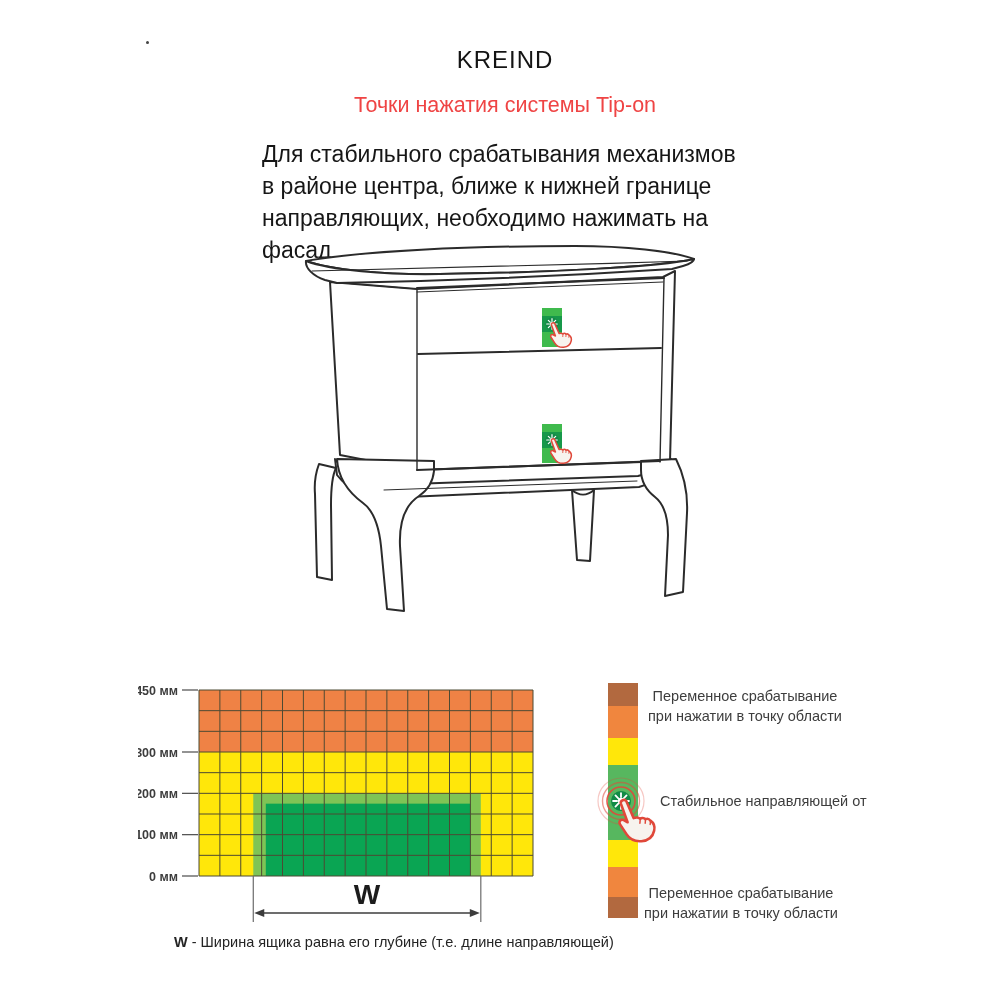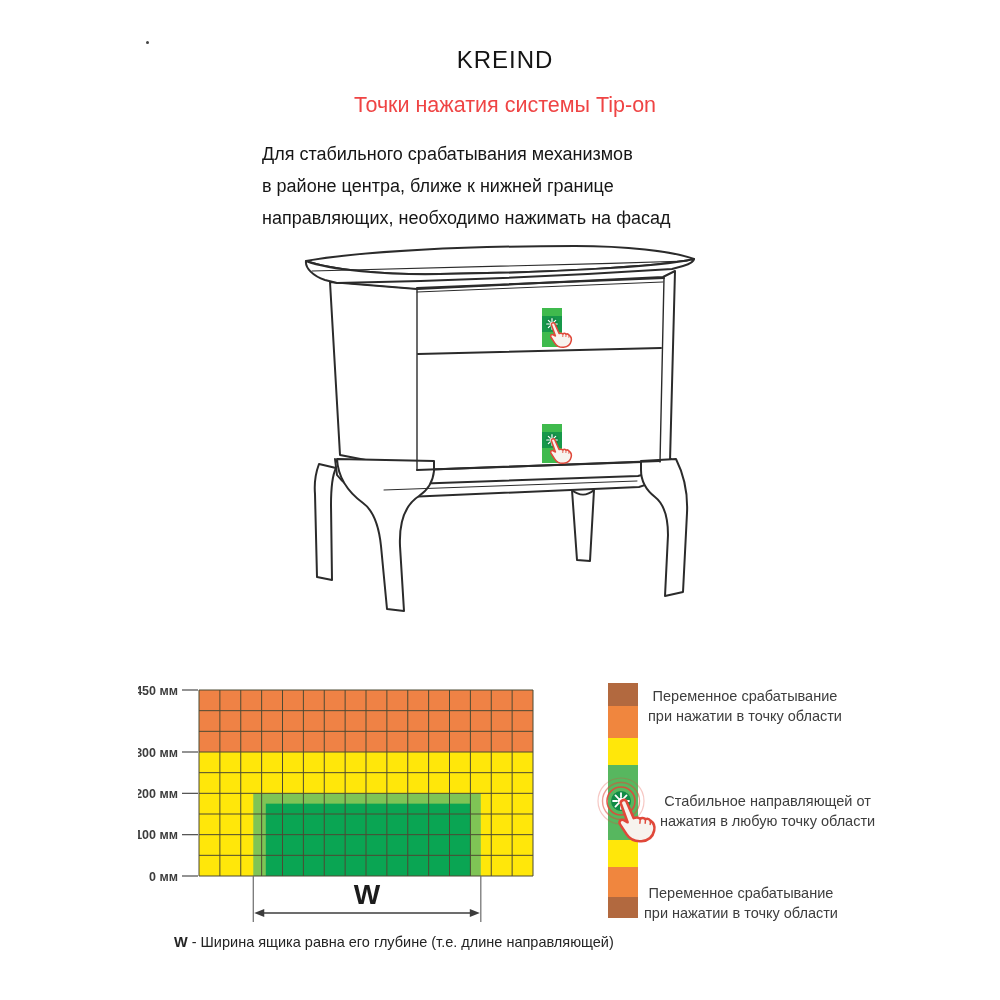--- a/index.html
+++ b/index.html
@@ -6,21 +6,21 @@
   body{
     width:1000px;height:1000px;position:relative;background:#ffffff;
     font-family:"Liberation Sans", sans-serif;color:#1d1d1d;overflow:hidden;
   }
   .abs{position:absolute;}
   
   #header{left:200px;top:46px;width:610px;text-align:center;}
   #brand{font-size:24px;letter-spacing:1px;color:#141414;}
   #subtitle{font-size:21.5px;margin-top:19px;color:#ef4444;}
   
-  #intro{left:262px;top:138px;width:520px;font-size:18px;line-height:32px;color:#161616;}
+  #intro{left:262px;top:138px;width:520px;font-size:23px;line-height:32px;color:#161616;}
   
   #stray-dot{left:146px;top:41px;width:3px;height:3px;background:#444;border-radius:50%;}
   
   #furniture{left:290px;top:243px;}
   
   #zone-chart{left:138px;top:678px;}
   #zone-chart text.tick{font:bold 12.5px "Liberation Sans",sans-serif;fill:#3c3c3c;}
   #zone-chart text.wlabel{font:bold 28px "Liberation Sans",sans-serif;fill:#1c1c1c;}
   
   #legend-strip{left:608px;top:683px;width:30px;}
@@ -186,21 +186,20 @@
   <use href="#burst" transform="translate(36,32) scale(1.5)"></use>
   <use href="#hand" transform="translate(25,28) scale(1.6)"></use>
 </svg>
 
 <div id="legend-item-1" class="abs legend-item">
   <span class="line">Переменное срабатывание</span>
   <span class="line">при нажатии в точку области</span>
 </div>
 <div id="legend-item-2" class="abs legend-item">
   <span class="line">Стабильное направляющей от</span>
-  <span class="line">нажатия в любую точку области</span>
 </div>
 <div id="legend-item-3" class="abs legend-item">
   <span class="line">Переменное срабатывание</span>
   <span class="line">при нажатии в точку области</span>
 </div>
 
 <div id="caption" class="abs">
   <b>W</b><span> - Ширина ящика равна его глубине (т.е. длине направляющей)</span>
 </div>
 

